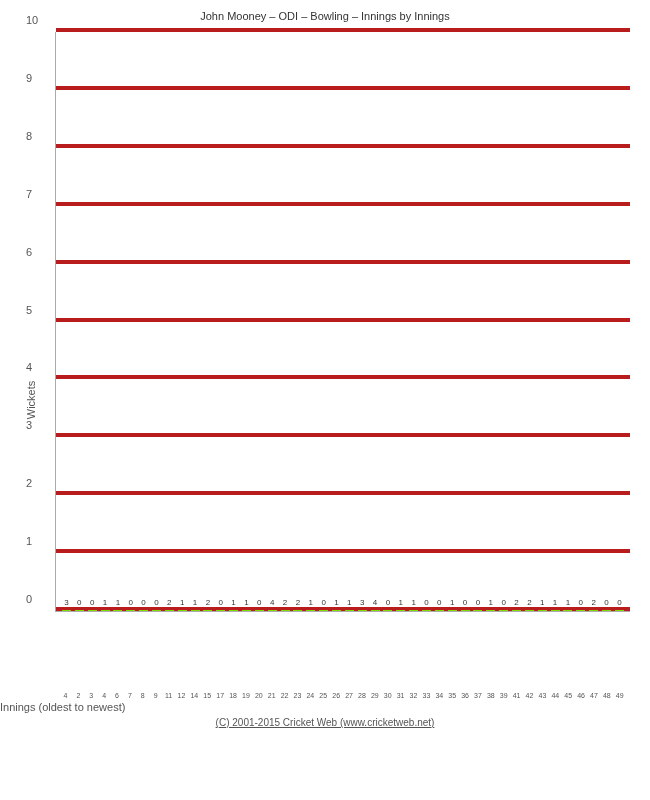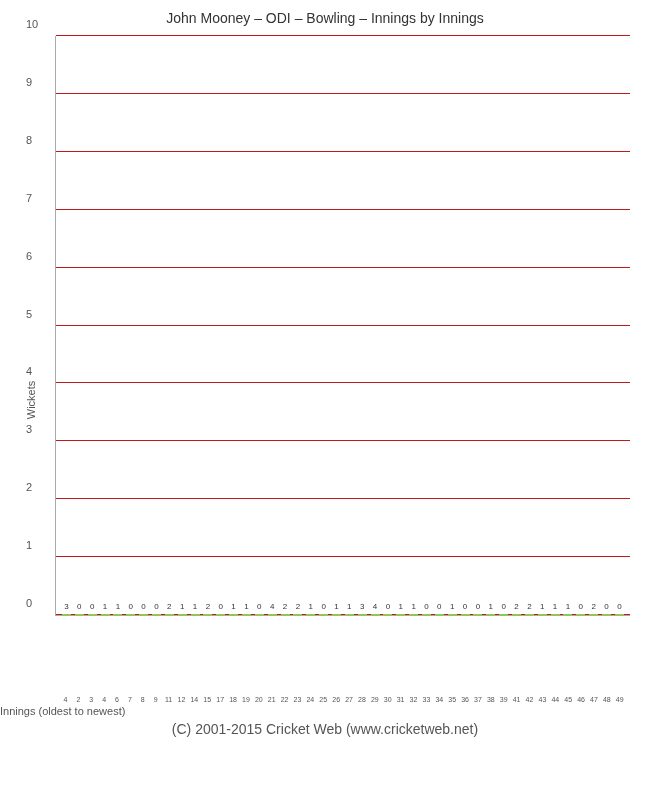--- a/index.html
+++ b/index.html
@@ -11,21 +11,21 @@
       overflow: hidden;
     }
     .chart-container {
       width: 650px;
       height: 800px;
       position: relative;
       background: #fff;
     }
     .chart-title {
       text-align: center;
-      font-size: 14px;
+      font-size: 11px;
       padding: 10px 0 5px 0;
       color: #333;
     }
     .chart-area {
       position: relative;
       margin-left: 55px;
       margin-right: 20px;
       margin-top: 5px;
       height: 660px;
     }
@@ -48,21 +48,21 @@
       width: 100%;
       height: 580px;
       border-left: 1px solid #aaa;
       border-bottom: 1px solid #aaa;
       background: #fff;
     }
     .grid-line {
       position: absolute;
       left: 0;
       right: 0;
-      border-top: 1px solid #b91c1c;
+      border-top: 4px solid #b91c1c;
     }
     .y-tick-label {
       position: absolute;
       left: -30px;
       font-size: 11px;
       color: #555;
       transform: translateY(-50%);
     }
     .bars-wrapper {
       position: absolute;
@@ -104,23 +104,24 @@
     }
     .x-tick-label {
       flex: 1;
       text-align: center;
       font-size: 7px;
       color: #555;
       overflow: hidden;
     }
     .footer {
       text-align: center;
-      font-size: 14px;
+      font-size: 10px;
       color: #555;
       margin-top: 4px;
+      text-decoration: underline;
     }
   </style>
 </head>
 <body>
 
 <div class="chart-container">
   <div class="chart-title">John Mooney – ODI – Bowling – Innings by Innings</div>
 
   <span class="y-axis-label">Wickets</span>
 

